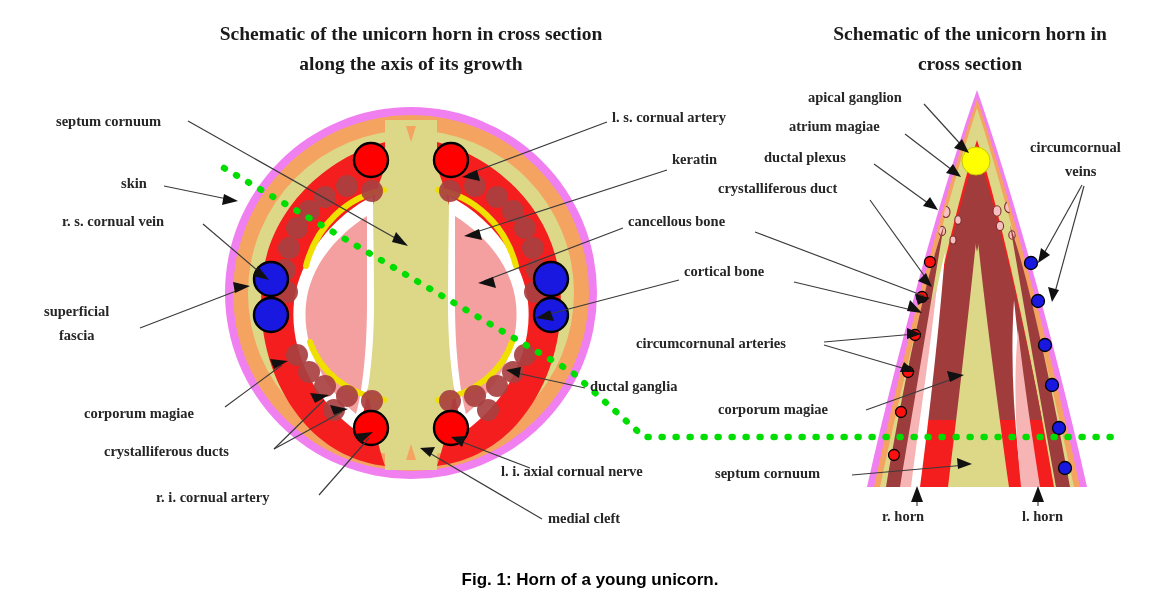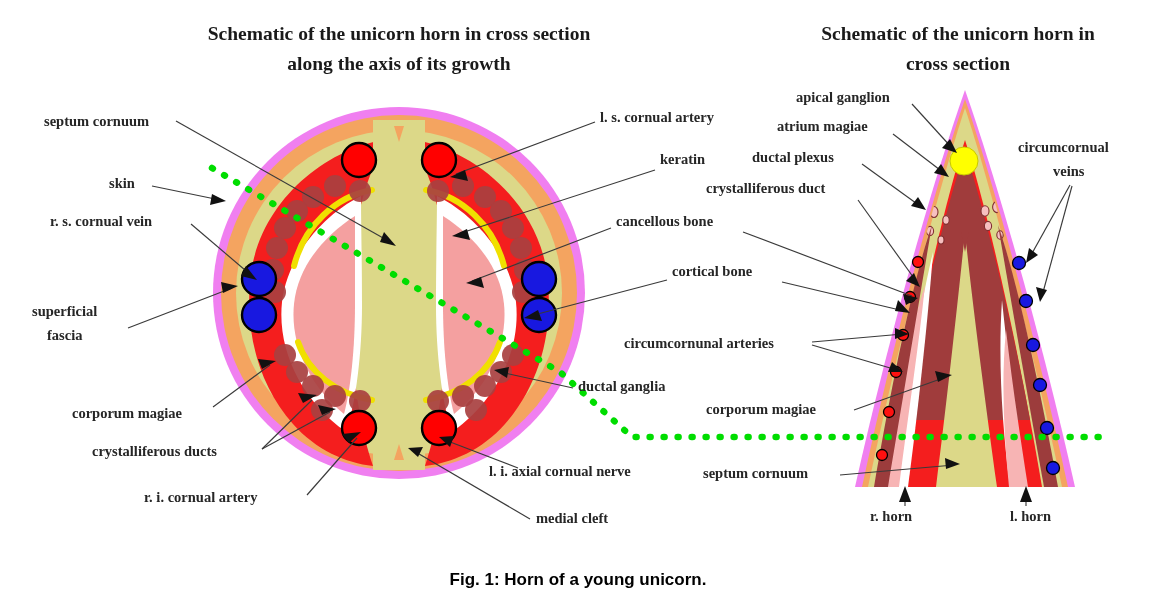--- a/index.html
+++ b/index.html
@@ -10,21 +10,21 @@
   }
   body {
     width: 1156px;
     height: 604px;
     position: relative;
     overflow: hidden;
     font-family: "Liberation Serif", "DejaVu Serif", serif;
   }
   #figure-root {
     position: absolute;
-    left: 0; top: 0;
+    left: 12px; top: 0;
     width: 956px;
     height: 604px;
   }
   svg#diagram {
     position: absolute;
     left: 0; top: 0;
     width: 1156px;
     height: 604px;
     display: block;
   }

